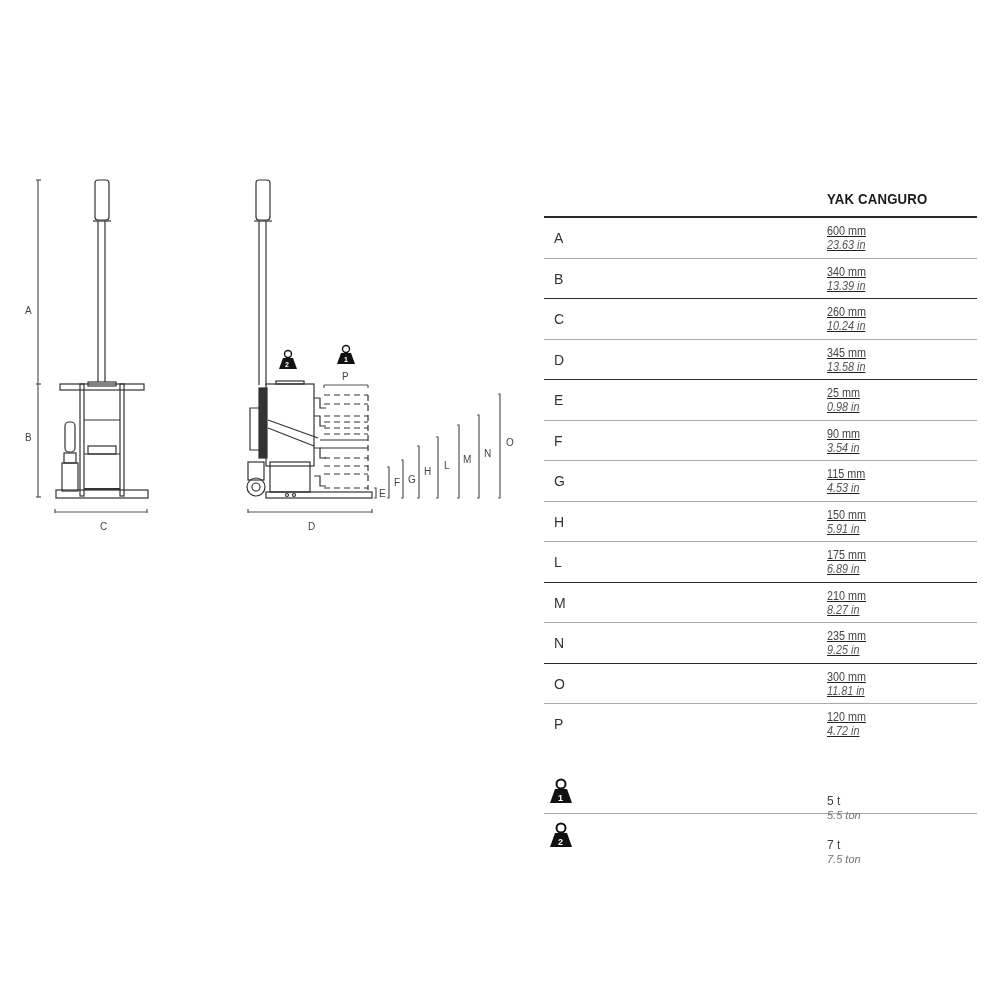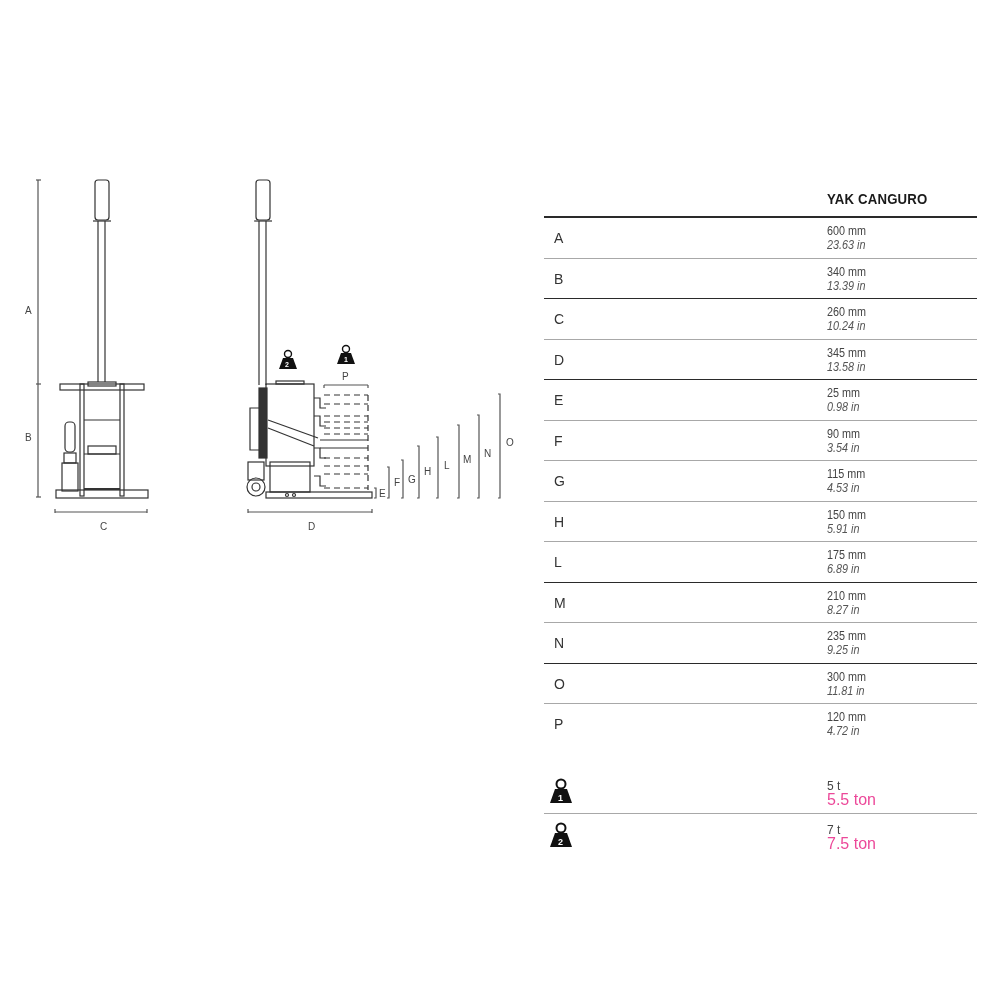--- a/index.html
+++ b/index.html
@@ -7,30 +7,30 @@
            font-family: "Liberation Sans", sans-serif; color: #222; }
     .drawing { position: absolute; left: 0; top: 0; width: 540px; height: 560px; }
     .drawing svg { width: 540px; height: 560px; display: block; }
     .spec-table { position: absolute; left: 544px; top: 186px; width: 433px; }
     .spec-title { position: absolute; left: 283px; top: 4px; font-weight: bold; font-size: 15px;
                   letter-spacing: 0.2px; color: #1a1a1a; transform: scaleX(0.88); transform-origin: left; }
     .rows { position: absolute; left: 0; top: 30px; width: 433px; border-top: 2px solid #2a2a2a; }
     .row { position: relative; height: 39.5px; border-bottom: 1.5px solid #a8a8a8; }
     .row.dark { border-bottom: 1.5px solid #2a2a2a; }
     .row .lbl { position: absolute; left: 10px; top: 12px; font-size: 14px; color: #333; }
-    .row .val { position: absolute; left: 283px; top: 6px; line-height: 14px; }
+    .row .val { position: absolute; left: 283px; top: 6px; line-height: 14px; text-decoration: underline; }
     .row .mm { font-size: 12px; color: #444; transform: scaleX(0.9); transform-origin: left; display:block; }
     .row .in { font-size: 12px; font-style: italic; color: #555; transform: scaleX(0.9); transform-origin: left; display:block; }
     .weights { position: absolute; left: 544px; top: 770px; width: 433px; }
     .wrow { position: relative; height: 40px; }
     .wrow.first { border-bottom: 1.5px solid #a8a8a8; height: 43px; }
     .wrow .wicon { position: absolute; left: 2px; top: 6px; width: 30px; height: 30px; }
-    .wrow .val { position: absolute; left: 283px; top: 9px; line-height: 14px; }
+    .wrow .val { position: absolute; left: 283px; top: 24px; line-height: 14px; }
     .wrow .t { font-size: 12px; color: #444; display:block; }
-    .wrow .ton { font-size: 16px; color: #ec4899; display:block; }
+    .wrow .ton { font-size: 11px; font-style: italic; color: #737373; display:block; }
   </style>
 </head>
 <body>
 
 <div class="drawing">
   <svg viewBox="0 0 540 560" xmlns="http://www.w3.org/2000/svg" fill="none" stroke="#333" stroke-width="1.2">
 
     <g>
 
       <line x1="38" y1="180" x2="38" y2="497" stroke="#555"></line>

